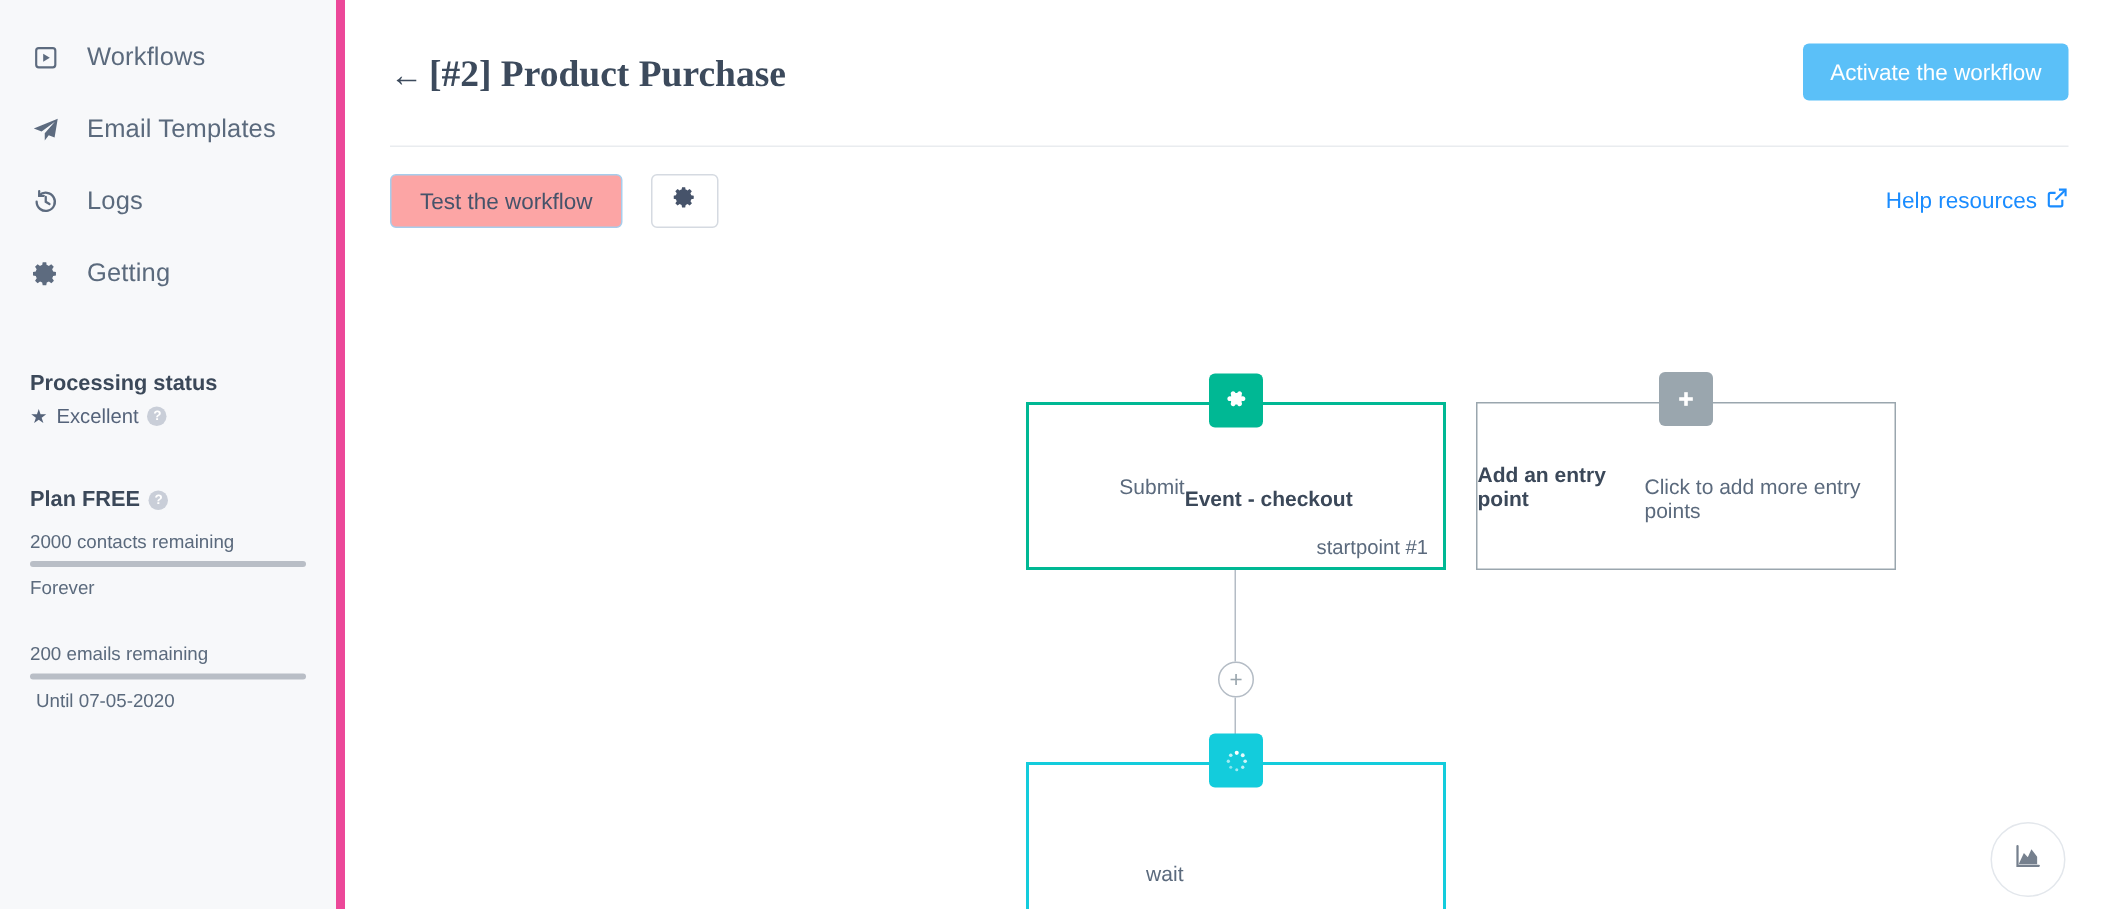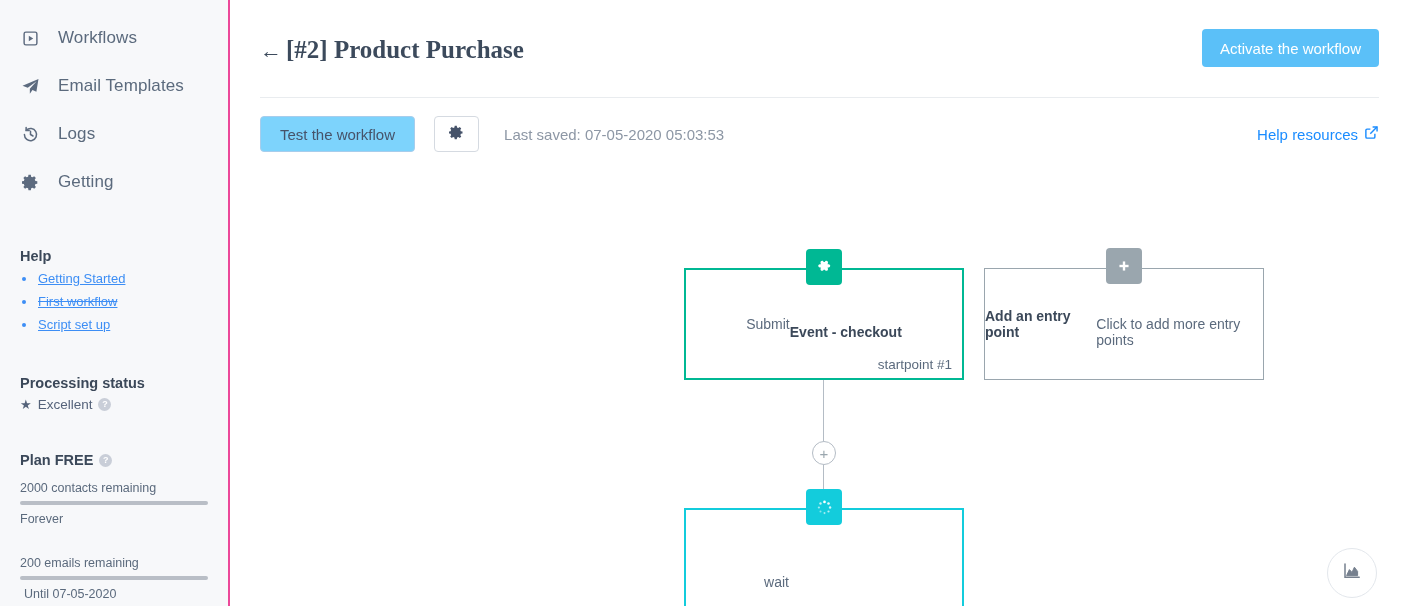--- a/index.html
+++ b/index.html
@@ -8,21 +8,21 @@
     background: #ffffff;
     font-family: "Liberation Sans", sans-serif;
     overflow: hidden;
   }
   .app { position: relative; width: 1409px; height: 606px; display: flex; }
 
   
   .sidebar {
     width: 230px; height: 606px;
     background: #f7f8fa;
-    border-right: 2px solid #ec4899;
+    border-right: 6px solid #ec4899;
     flex: 0 0 230px;
     position: relative;
   }
   .nav { padding-top: 14px; }
   .nav-item {
     display: flex; align-items: center;
     height: 48px; padding-left: 18px;
     cursor: pointer;
   }
   .nav-ico {
@@ -117,21 +117,21 @@
   }
 
   .toolbar {
     position: relative;
     height: 72px;
     margin: 0 30px;
     display: flex; align-items: center;
   }
   .test-btn {
     height: 36px; padding: 0 19px;
-    background: #7dd3fc;
+    background: #fca5a5;
     border: 1px solid #a7cdec; border-radius: 4px;
     color: #46536a; font-size: 15px;
     font-family: "Liberation Sans", sans-serif;
     cursor: pointer;
   }
   .gear-btn {
     margin-left: 19px;
     width: 45px; height: 36px;
     background: #ffffff;
     border: 1px solid #d5dae1; border-radius: 4px;
@@ -249,34 +249,20 @@
           <svg width="17" height="17" viewBox="0 0 20 20" fill="currentColor">
             <path d="M10 6.6a3.4 3.4 0 1 0 0 6.8 3.4 3.4 0 0 0 0-6.8zm0 5a1.6 1.6 0 1 1 0-3.2 1.6 1.6 0 0 1 0 3.2z"></path>
             <path d="M18 11.4v-2.8l-2.3-.4a6 6 0 0 0-.7-1.7l1.3-1.9-2-2-1.9 1.3a6 6 0 0 0-1.7-.7L10.4 1H7.6l-.4 2.2a6 6 0 0 0-1.7.7L3.6 2.6l-2 2 1.3 1.9a6 6 0 0 0-.7 1.7L0 8.6v2.8l2.2.4c.16.6.4 1.17.7 1.7l-1.3 1.9 2 2 1.9-1.3c.53.3 1.1.54 1.7.7l.4 2.2h2.8l.4-2.2c.6-.16 1.17-.4 1.7-.7l1.9 1.3 2-2-1.3-1.9c.3-.53.54-1.1.7-1.7z"></path>
           </svg>
         </span>
         <span class="nav-label">Getting</span>
       </div>
 
     </nav>
 
-    <div class="side-sect" id="help-section">
-      <div class="sect-title">Help</div>
-      <ul class="help-list">
-        <li>
-          <span class="help-link">Getting Started</span>
-        </li>
-        <li>
-          <span class="help-link done">First workflow</span>
-        </li>
-        <li>
-          <span class="help-link">Script set up</span>
-        </li>
-      </ul>
-    </div>
 
     <div class="side-sect" id="processing-section">
       <div class="sect-title">Processing status</div>
       <div class="status-row">
         <span class="star-ico">★</span>
         <span class="status-text">Excellent</span>
         <span class="qmark">?</span>
       </div>
     </div>
 
@@ -317,21 +303,20 @@
 
       <div class="gear-btn">
         <span>
           <svg width="15" height="15" viewBox="0 0 20 20" fill="currentColor">
             <path d="M10 6.6a3.4 3.4 0 1 0 0 6.8 3.4 3.4 0 0 0 0-6.8zm0 5a1.6 1.6 0 1 1 0-3.2 1.6 1.6 0 0 1 0 3.2z"></path>
             <path d="M18 11.4v-2.8l-2.3-.4a6 6 0 0 0-.7-1.7l1.3-1.9-2-2-1.9 1.3a6 6 0 0 0-1.7-.7L10.4 1H7.6l-.4 2.2a6 6 0 0 0-1.7.7L3.6 2.6l-2 2 1.3 1.9a6 6 0 0 0-.7 1.7L0 8.6v2.8l2.2.4c.16.6.4 1.17.7 1.7l-1.3 1.9 2 2 1.9-1.3c.53.3 1.1.54 1.7.7l.4 2.2h2.8l.4-2.2c.6-.16 1.17-.4 1.7-.7l1.9 1.3 2-2-1.3-1.9c.3-.53.54-1.1.7-1.7z"></path>
           </svg>
         </span>
       </div>
 
-      <span class="last-saved">Last saved: 07-05-2020 05:03:53</span>
 
       <span class="help-res">
         <span>Help resources</span>
         <span>
           <svg width="15" height="15" viewBox="0 0 20 20" fill="none" stroke="currentColor" stroke-width="1.9">
             <path d="M14.5 11.5 V16 a1.5 1.5 0 0 1-1.5 1.5 H4 A1.5 1.5 0 0 1 2.5 16 V7 A1.5 1.5 0 0 1 4 5.5 H8.5"></path>
             <path d="M11.5 2.6 H17.4 V8.5"></path>
             <path d="M8.4 11.6 L17.2 2.8"></path>
           </svg>
         </span>

